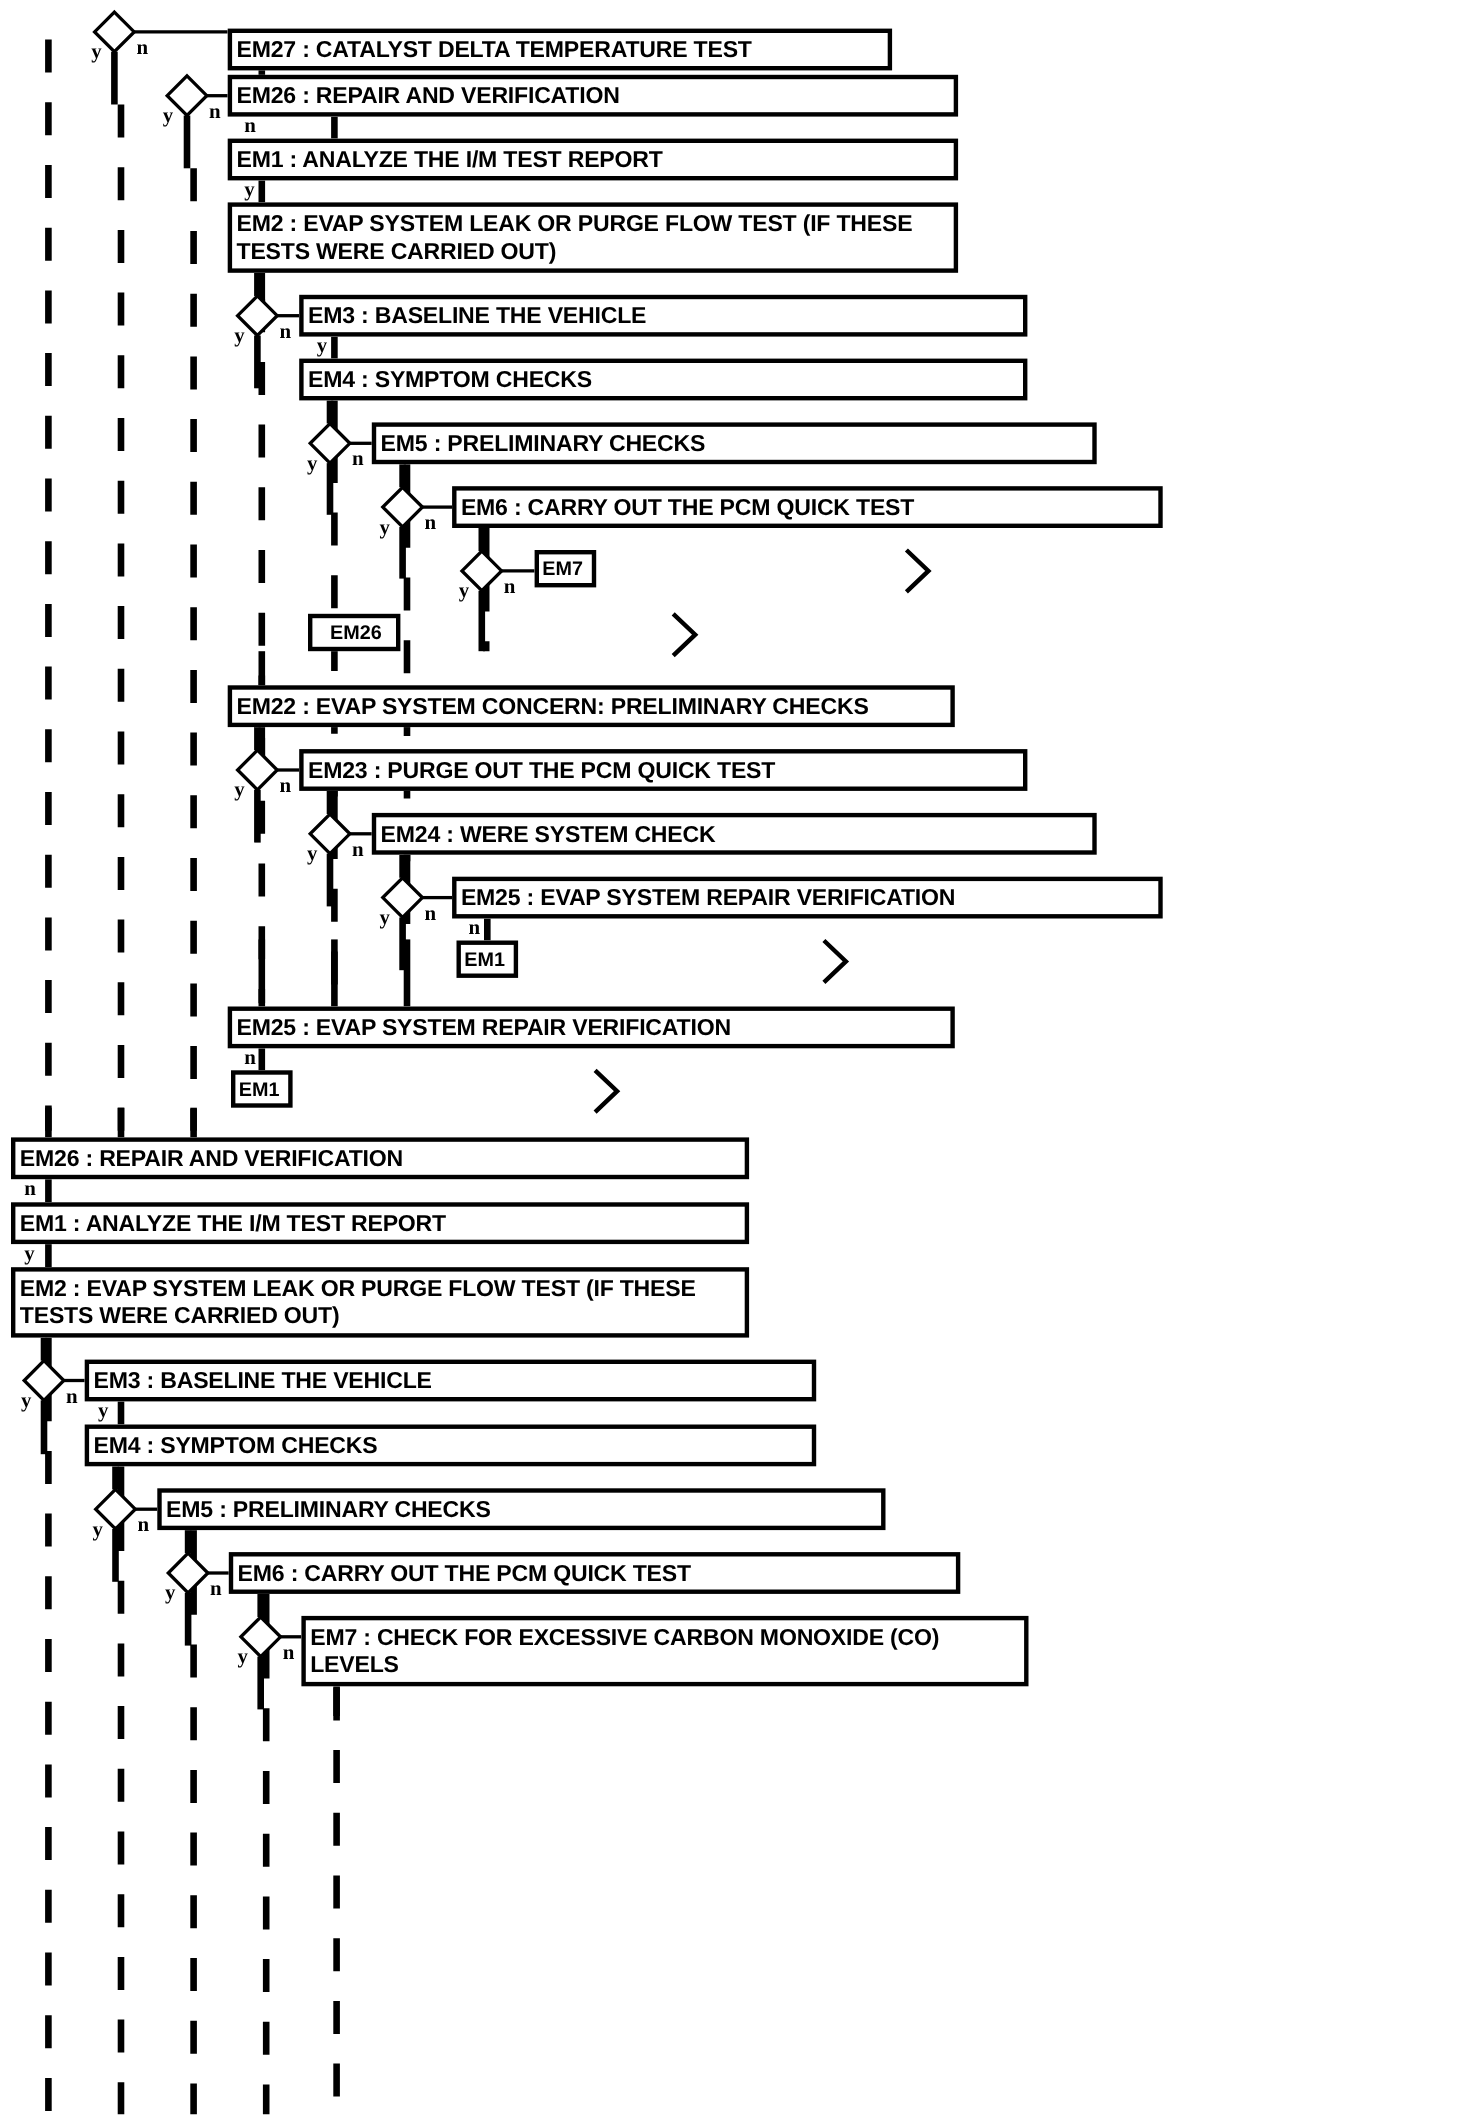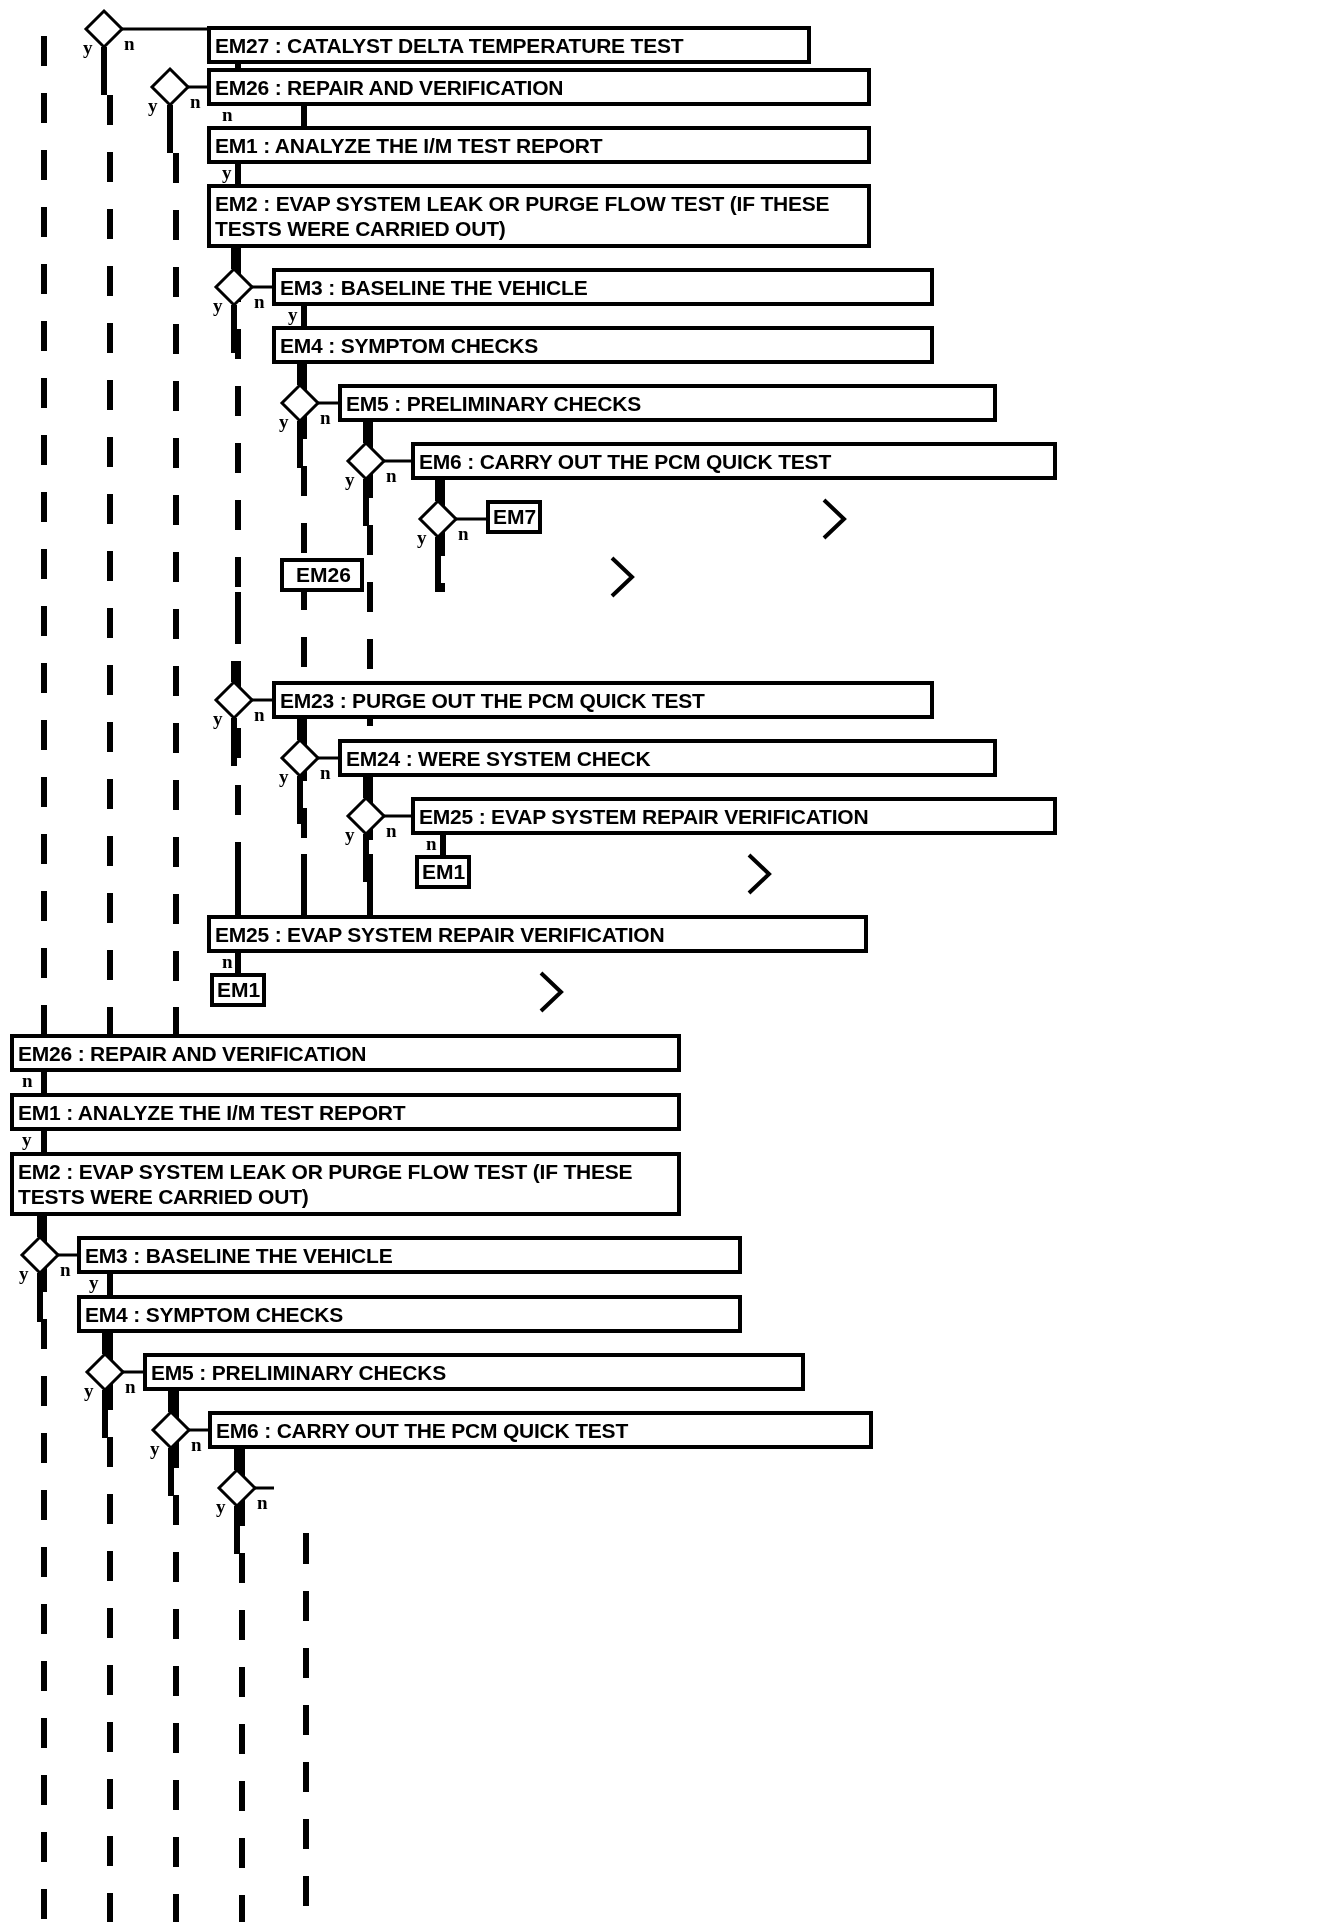--- a/index.html
+++ b/index.html
@@ -6,21 +6,21 @@
   #stage{position:relative;width:1328px;height:1928px;background:#ffffff;
          font-family:"Liberation Sans", sans-serif;overflow:hidden;}
   svg{position:absolute;left:0;top:0;width:1328px;height:1928px;}
   .node-box{position:absolute;box-sizing:border-box;border:4px solid #000;background:#fff;
             display:flex;align-items:center;}
   .node-box span{display:block;font-weight:bold;font-size:21px;line-height:25px;
                  color:#000;letter-spacing:-0.2px;padding-left:4px;
                  font-family:"Liberation Sans", sans-serif;}
   .ref-box{position:absolute;box-sizing:border-box;border:4px solid #000;background:#fff;
            display:flex;align-items:center;justify-content:flex-start;}
-  .ref-box span{font-weight:bold;font-size:21px;color:#000;padding-left:3px;
+  .ref-box span{font-weight:bold;font-size:18px;color:#000;padding-left:3px;
                 font-family:"Liberation Sans", sans-serif;}
   .guard{position:absolute;font-size:19px;font-weight:bold;color:#000;
          font-family:"Liberation Serif", serif;line-height:19px;}
 </style>
 </head>
 <body>
 
 <div id="stage">
 
   <svg id="wires" viewBox="0 0 1328 1928" xmlns="http://www.w3.org/2000/svg" aria-hidden="true">
@@ -175,20 +175,23 @@
     </div>
   <div class="node-box" style="left:272px;top:326px;width:662px;height:38px;">
       <span>EM4 : SYMPTOM CHECKS</span>
     </div>
   <div class="node-box" style="left:338px;top:384px;width:659px;height:38px;">
       <span>EM5 : PRELIMINARY CHECKS</span>
     </div>
   <div class="node-box" style="left:411px;top:442px;width:646px;height:38px;">
       <span>EM6 : CARRY OUT THE PCM QUICK TEST</span>
     </div>
+  <div class="node-box" style="left:207px;top:623px;width:661px;height:38px;">
+      <span>EM22 : EVAP SYSTEM CONCERN: PRELIMINARY CHECKS</span>
+    </div>
   <div class="node-box" style="left:272px;top:681px;width:662px;height:38px;">
       <span>EM23 : PURGE OUT THE PCM QUICK TEST</span>
     </div>
   <div class="node-box" style="left:338px;top:739px;width:659px;height:38px;">
       <span>EM24 : WERE SYSTEM CHECK</span>
     </div>
   <div class="node-box" style="left:411px;top:797px;width:646px;height:38px;">
       <span>EM25 : EVAP SYSTEM REPAIR VERIFICATION</span>
     </div>
   <div class="node-box" style="left:207px;top:915px;width:661px;height:38px;">
@@ -207,20 +210,23 @@
       <span>EM3 : BASELINE THE VEHICLE</span>
     </div>
   <div class="node-box" style="left:77px;top:1295px;width:665px;height:38px;">
       <span>EM4 : SYMPTOM CHECKS</span>
     </div>
   <div class="node-box" style="left:143px;top:1353px;width:662px;height:38px;">
       <span>EM5 : PRELIMINARY CHECKS</span>
     </div>
   <div class="node-box" style="left:208px;top:1411px;width:665px;height:38px;">
       <span>EM6 : CARRY OUT THE PCM QUICK TEST</span>
+    </div>
+  <div class="node-box" style="left:274px;top:1469px;width:661px;height:64px;">
+      <span>EM7 : CHECK FOR EXCESSIVE CARBON MONOXIDE (CO) LEVELS</span>
     </div>
 
   <div class="ref-box" style="left:486px;top:500px;width:56px;height:34px;">
       <span>EM7</span>
     </div>
   <div class="ref-box" style="left:280px;top:558px;width:84px;height:34px;justify-content:center;">
       <span>EM26</span>
     </div>
   <div class="ref-box" style="left:415px;top:855px;width:56px;height:34px;">
       <span>EM1</span>

